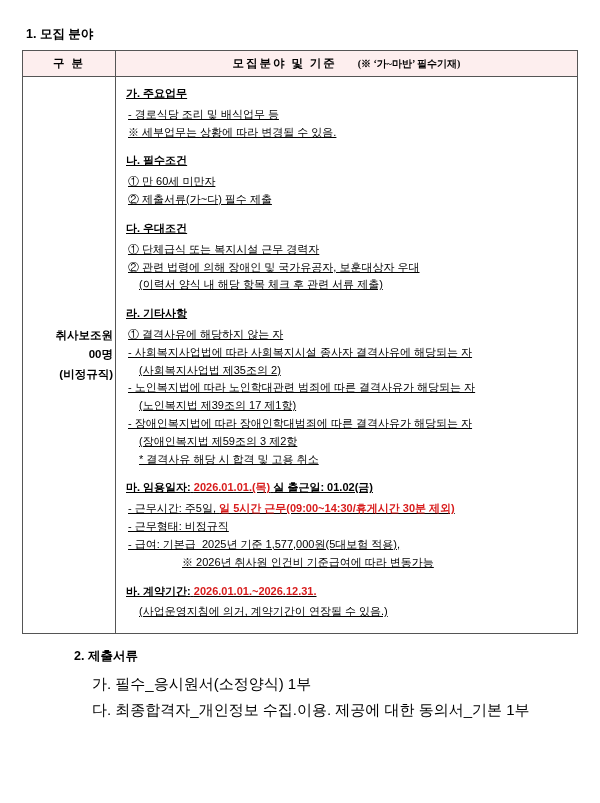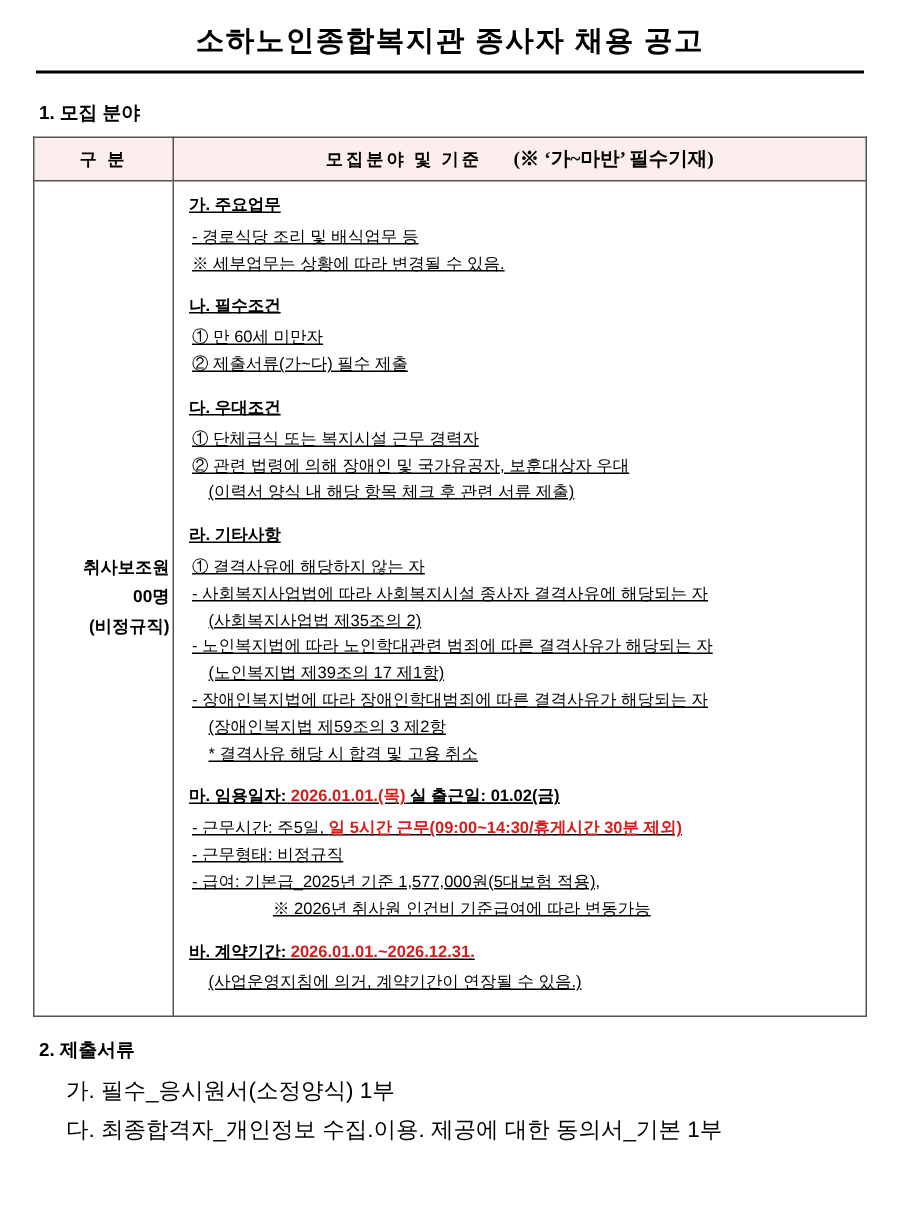--- a/index.html
+++ b/index.html
@@ -47,21 +47,21 @@
   table.recruit th {
     background: #fdeeee;
     font-size: 11.5px;
     font-weight: bold;
     padding: 5px 0;
     letter-spacing: 2px;
     font-family: Liberation Serif, serif;
   }
   th.col-gubun { width: 92px; }
   .th-small {
-    font-size: 13px;
+    font-size: 10px;
     font-weight: bold;
     letter-spacing: 0;
     margin-left: 16px;
   }
   td.gubun-cell {
     text-align: right;
     vertical-align: middle;
     font-size: 11.5px;
     font-weight: bold;
     line-height: 1.7;
@@ -79,38 +79,38 @@
     font-weight: bold;
     margin-bottom: 3px;
   }
   .ln { padding-left: 2px; }
   .ln.ind { padding-left: 13px; }
   .ln.ind3 { padding-left: 56px; }
   .red { color: #d81c1c; font-weight: bold; }
   .u { text-decoration: underline; }
   .docs {
     margin-top: 14px;
+    margin-left: 48px;
   }
   .docs-title {
     font-size: 12.5px;
     font-weight: bold;
     margin: 0 0 6px 4px;
   }
   .docs-item {
     font-size: 15px;
     line-height: 1.72;
     padding-left: 22px;
   }
 </style>
 </head>
 <body>
 
 <div class="page">
 
-  <div class="doc-title">소하노인종합복지관 종사자 채용 공고</div>
 
   <div class="section-heading">1. 모집 분야</div>
 
   <table class="recruit">
     <thead>
       <tr>
         <th class="col-gubun">구  분</th>
         <th>
           <span>모집분야 및 기준</span>
           <span class="th-small">(※ ‘가~마반’ 필수기재)</span>

